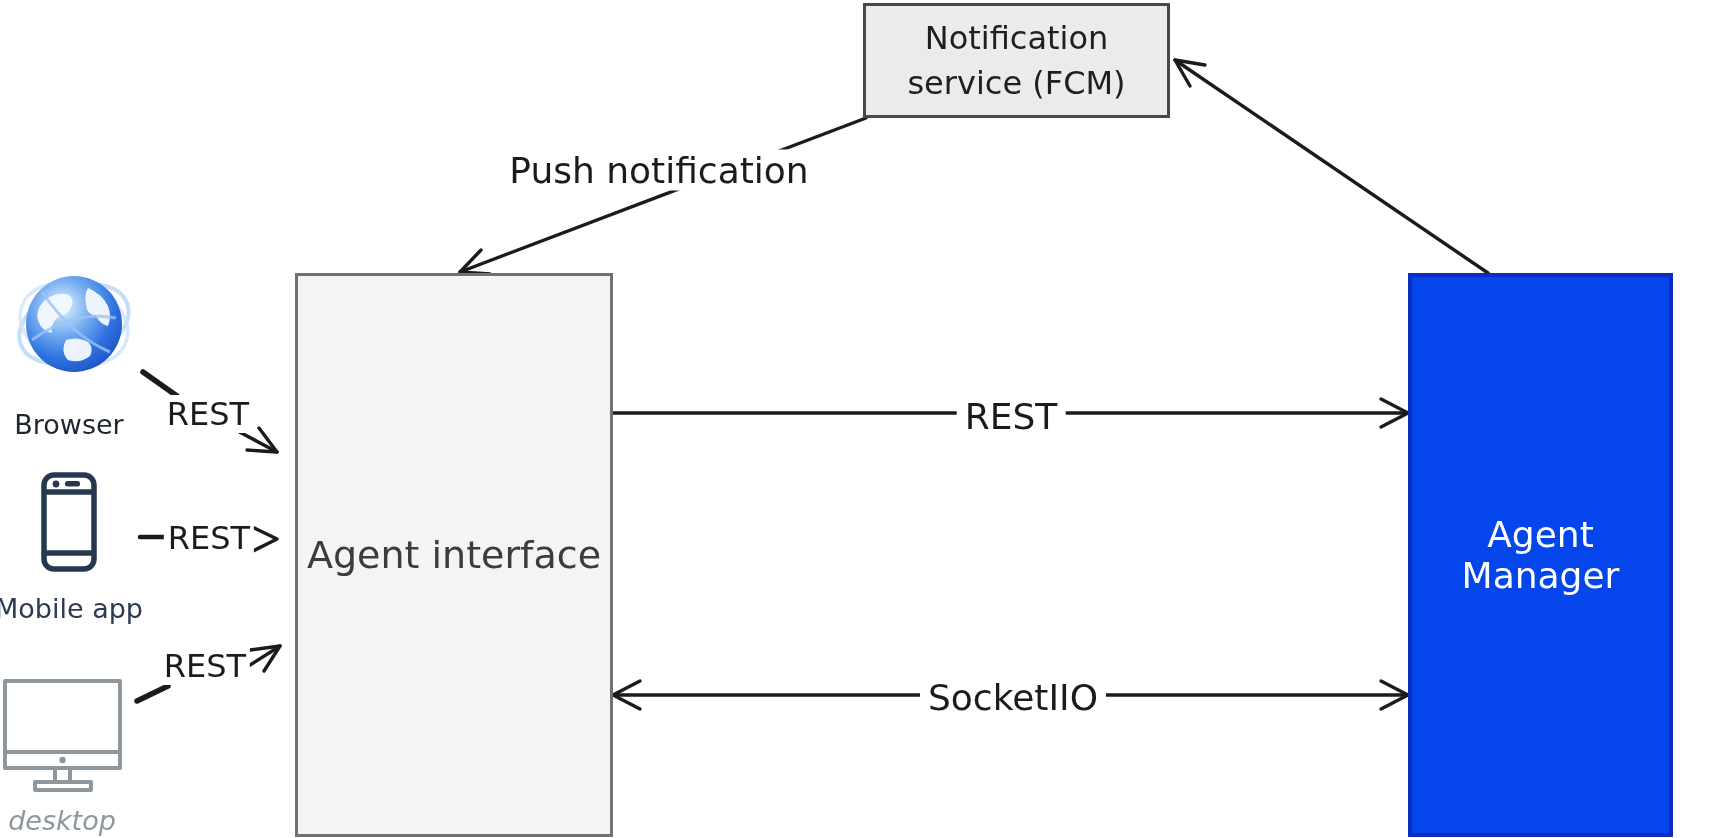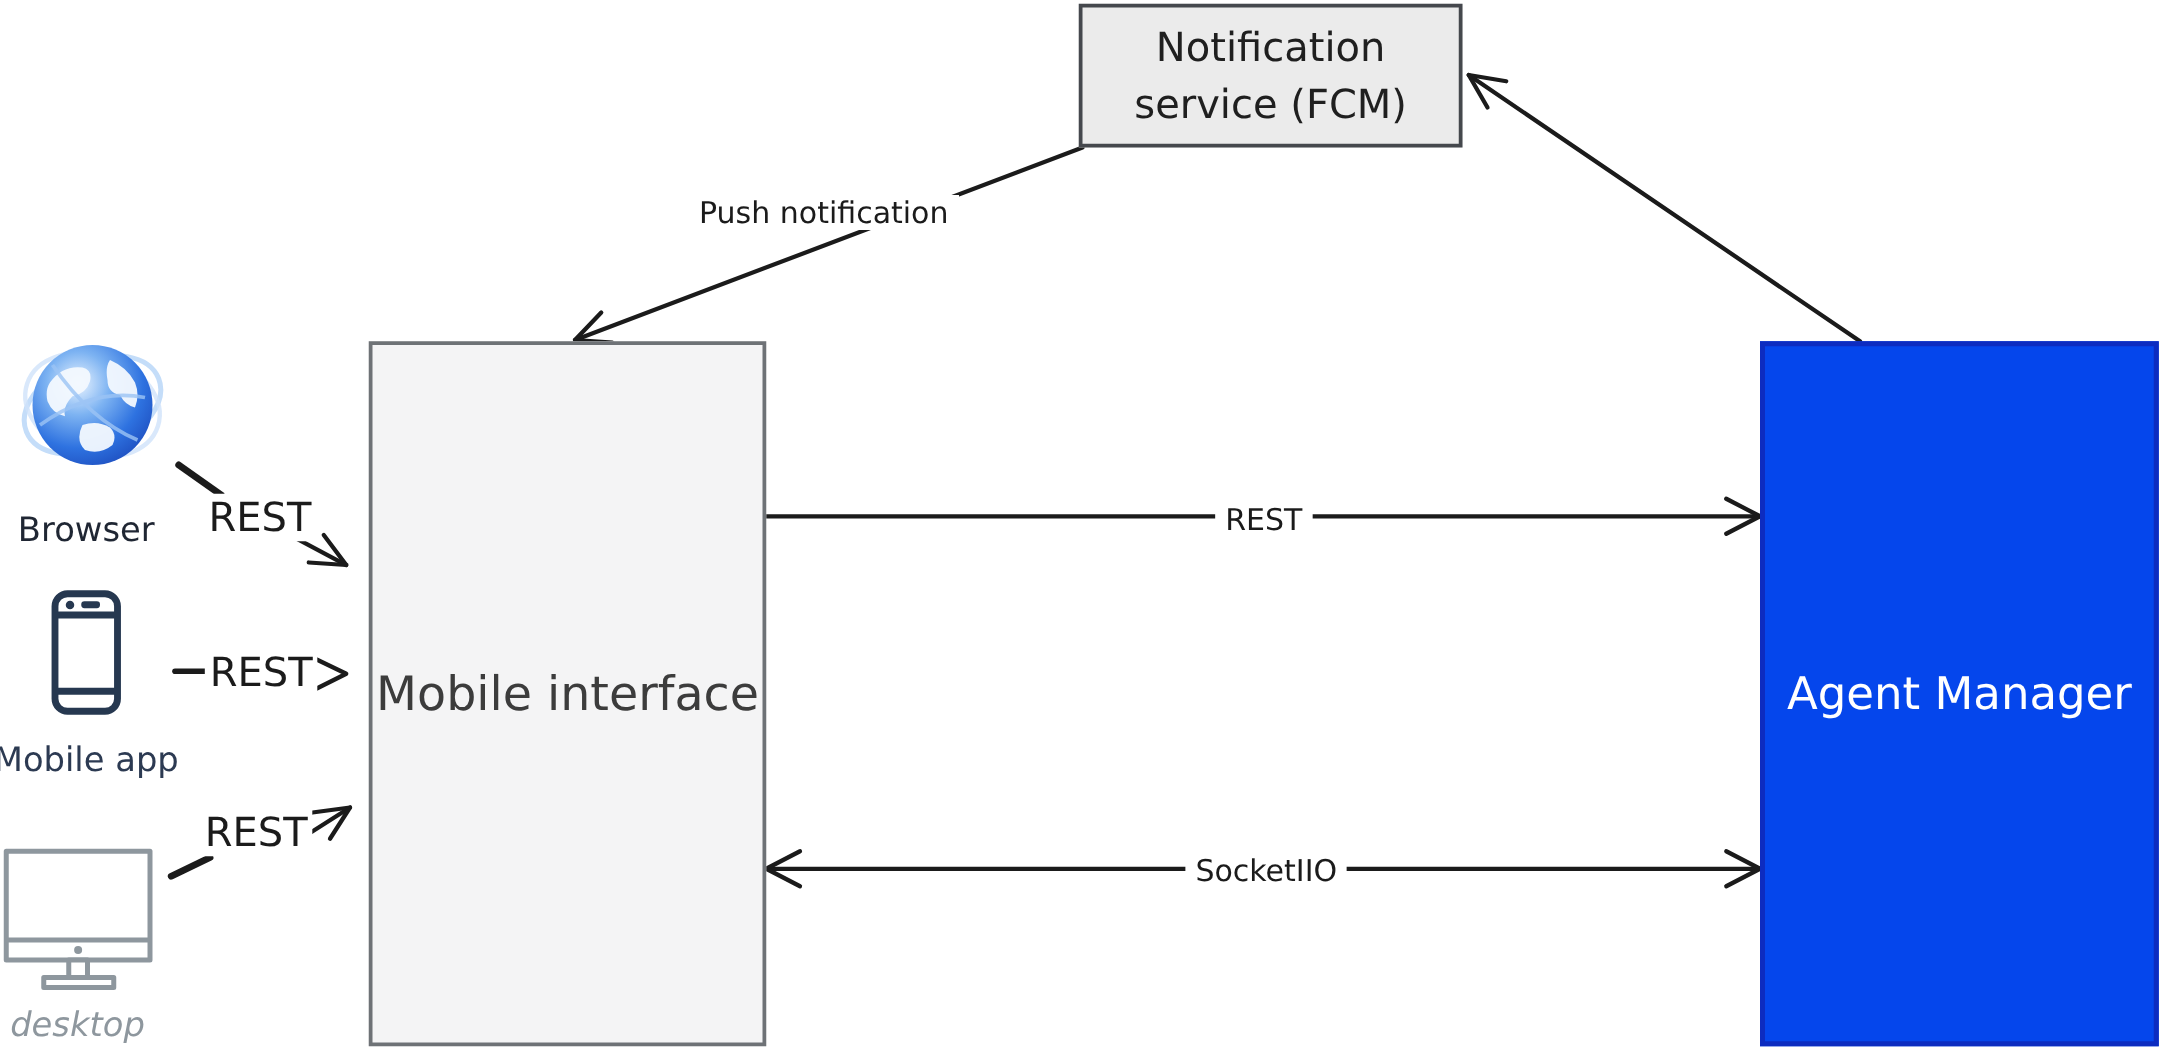--- a/index.html
+++ b/index.html
@@ -15,28 +15,28 @@
     left:863px;top:3px;width:307px;height:115px;
     background:#ebebeb;border:3px solid #45484d;
     font-size:32px;line-height:1.4;color:#1f1f1f;padding:0 0;
   }
   .node-interface{
     left:295px;top:273px;width:318px;height:564px;
     background:#f4f4f5;border:3px solid #6e7276;
     font-size:38px;color:#3c3c3c;
   }
   .node-manager{
-    left:1408px;top:273px;width:319px;height:564px;
+    left:1408px;top:273px;width:265px;height:564px;
     background:#0546ec;border:4px solid #0d2cc0;
     font-size:36px;color:#ffffff;
   }
   .edge-label{
     position:absolute;transform:translate(-50%,-50%);
     background:#ffffff;padding:0 8px;white-space:nowrap;
-    color:#1b1b1b;font-size:24px;
+    color:#1b1b1b;font-size:36px;
   }
   .edge-label.small{font-size:32px;padding:0 4px;}
   .device-label{
     position:absolute;transform:translate(-50%,-50%);
     white-space:nowrap;font-size:27px;color:#1f2633;
   }
   .device-label.mobile{color:#2c3a52;}
   .device-label.desktop{color:#8e979e;font-style:italic;}
   svg.overlay{position:absolute;left:0;top:0;}
   .icon{position:absolute;}
@@ -134,21 +134,21 @@
       <rect x="33" y="104" width="56" height="8"></rect>
     </g>
     <circle cx="60.5" cy="82" r="3.2" fill="#8e979e"></circle>
   </svg>
 
   <div class="node node-notification">
     <span>Notification service (FCM)</span>
   </div>
 
   <div class="node node-interface">
-    <span>Mobile interface</span>
+    <span>Agent interface</span>
   </div>
 
   <div class="node node-manager">
     <span>Agent Manager</span>
   </div>
 
   <div class="edge-label" style="left:659px;top:170px;">Push notification</div>
 
   <div class="edge-label" style="left:1011px;top:416px;">REST</div>
 

